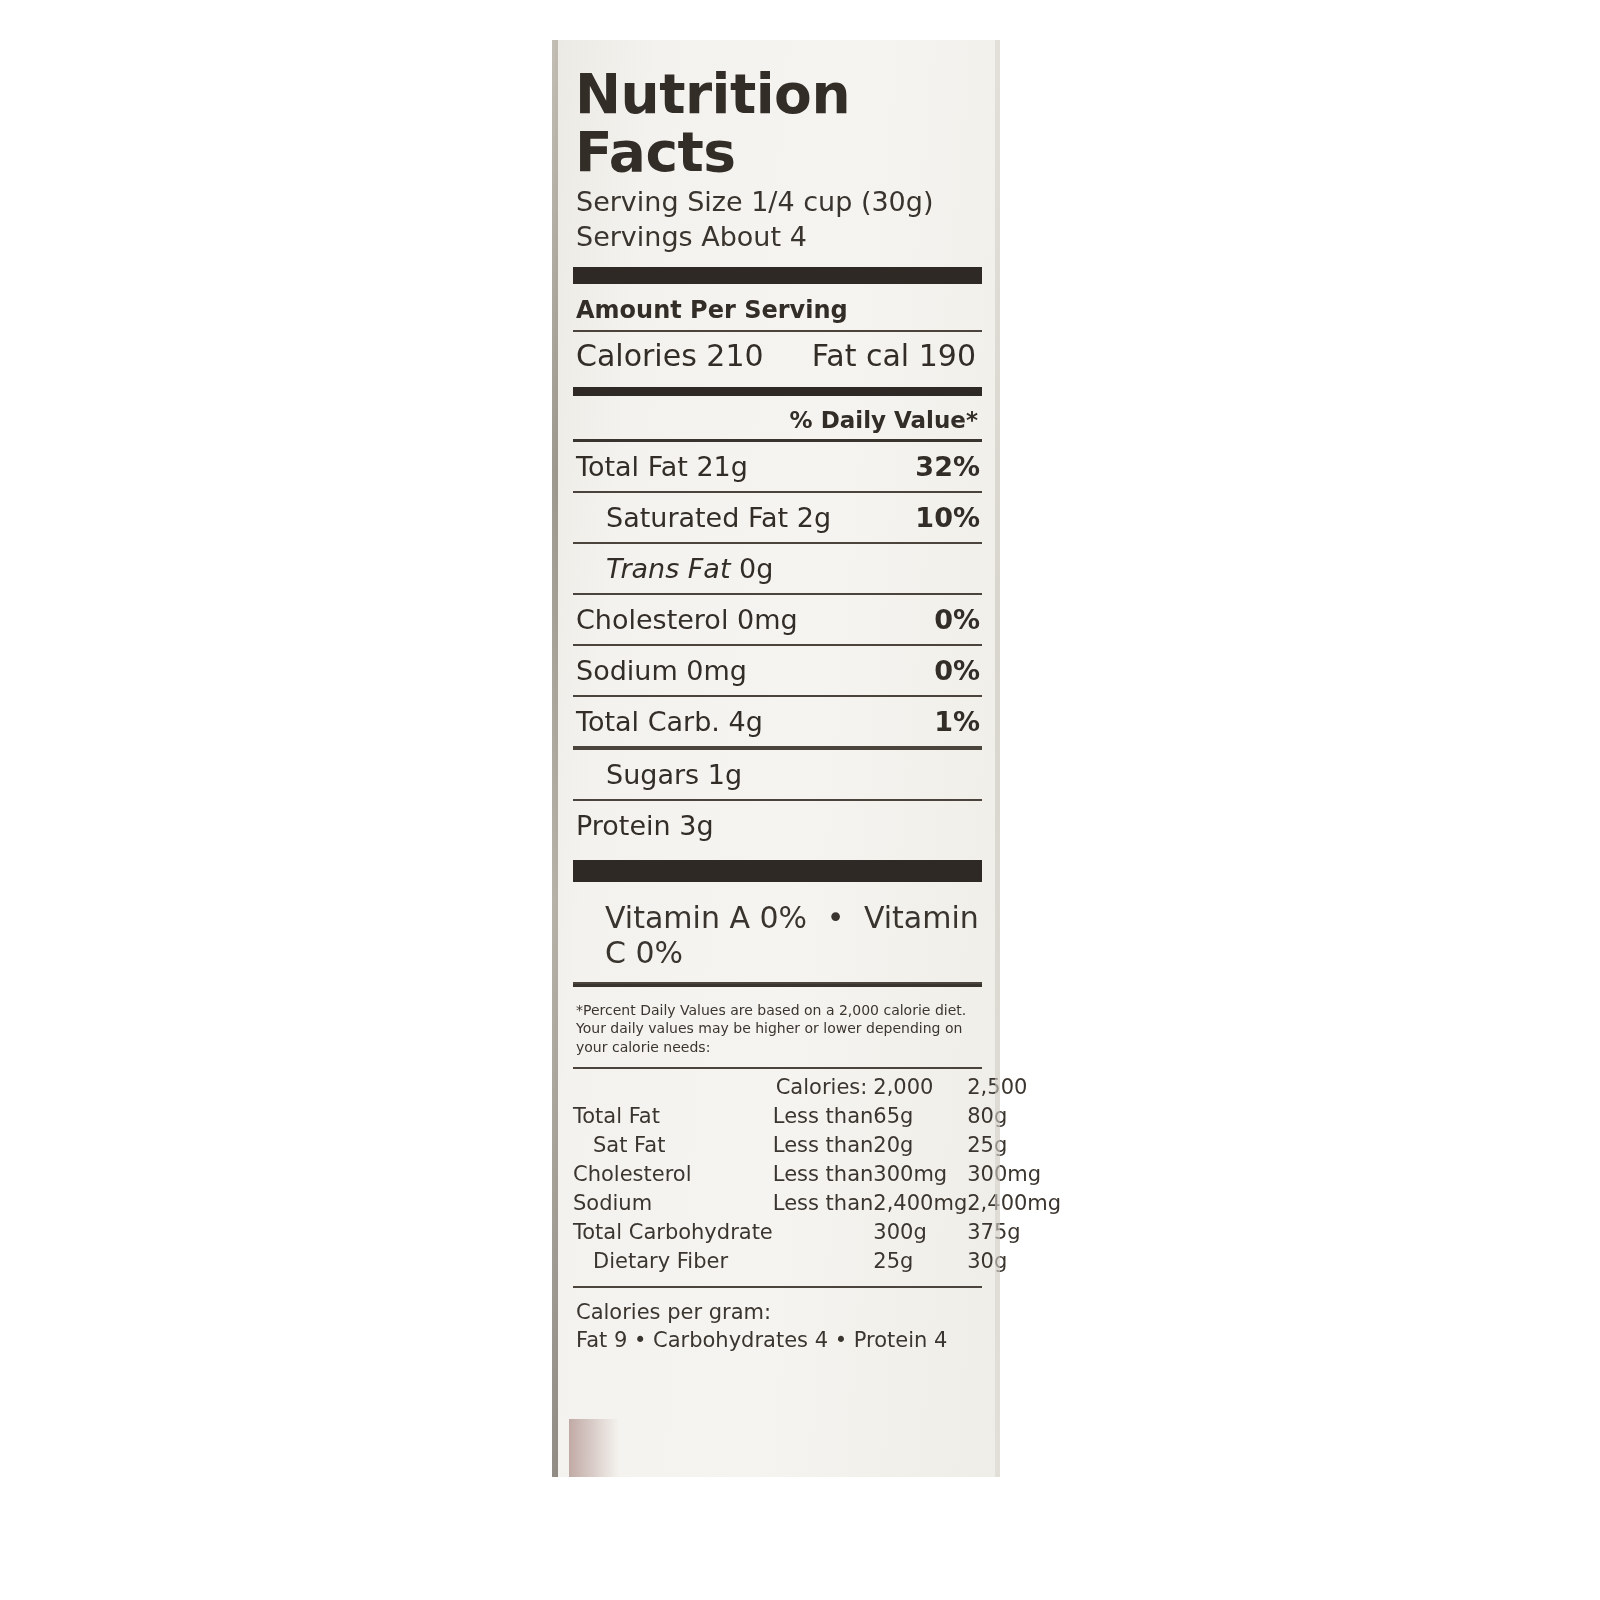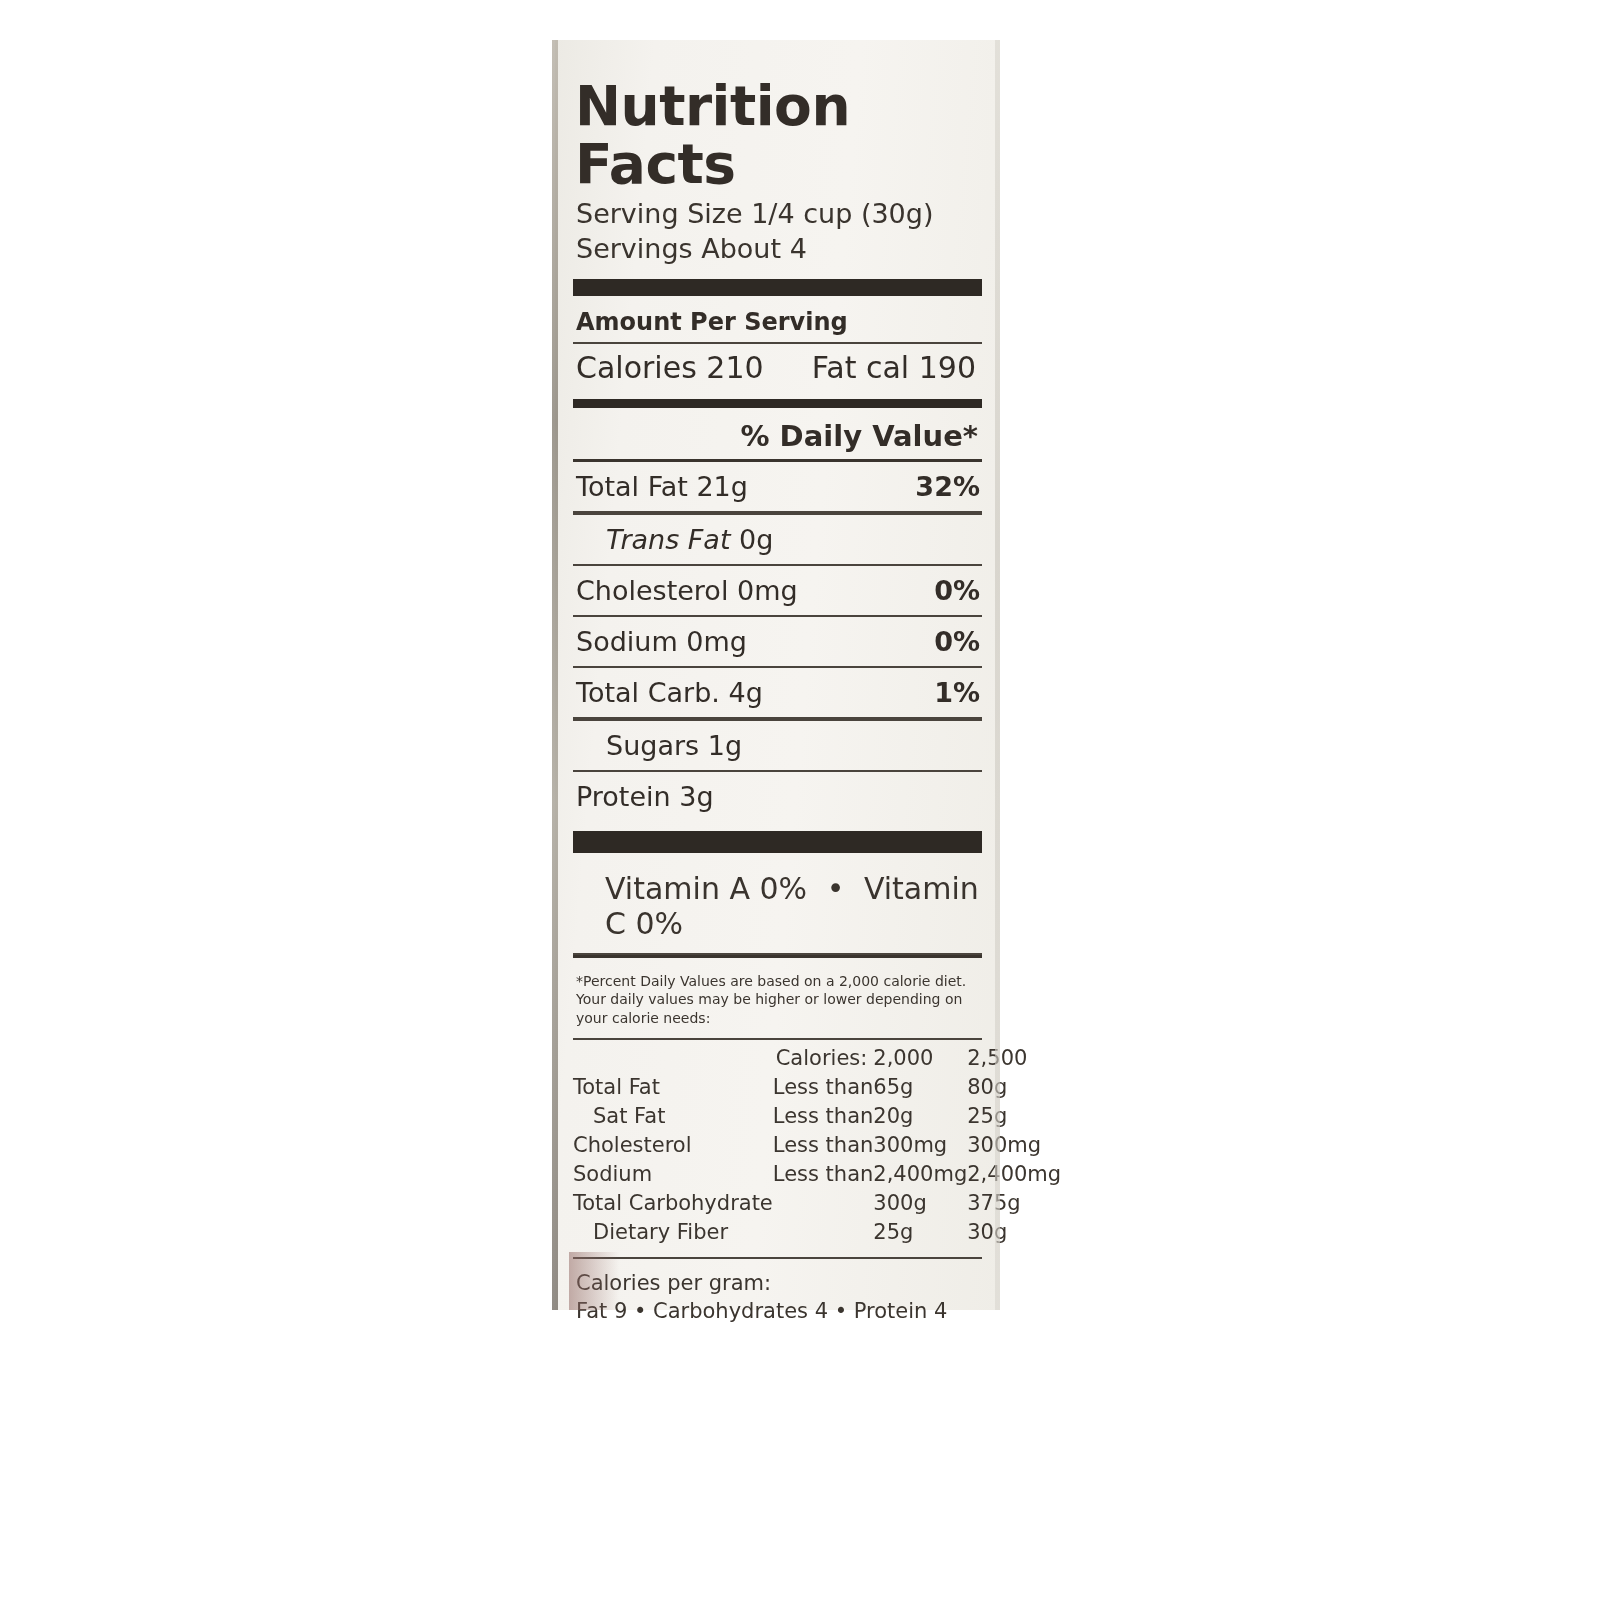--- a/index.html
+++ b/index.html
@@ -12,26 +12,26 @@
   }
   body {
     font-family: "DejaVu Sans", sans-serif;
   }
 
   #label {
     position: absolute;
     left: 555px;
     top: 40px;
     width: 445px;
-    height: 1270px;
+    height: 1437px;
     background: #f2f0eb;
     box-shadow: 0 0 0 0 transparent;
     color: #2b2622;
     box-sizing: border-box;
-    padding: 16px 18px;
+    padding: 4px 18px;
     
     background-image: linear-gradient(95deg, #eceae4 0%, #f4f2ee 18%, #f6f4f0 55%, #efedE7 100%);
   }
   
   #label:before {
     content: "";
     position: absolute;
     left: -3px;
     top: 0;
     width: 6px;
@@ -109,21 +109,21 @@
   }
   .row.cal {
     font-size: 30px;
     padding: 6px 2px 8px 3px;
   }
   .row .b { font-weight: normal; }
   .row .ital { font-style: italic; }
   .indent { padding-left: 33px; }
   .dv-header {
     text-align: right;
-    font-size: 29px;
+    font-size: 23px;
     font-weight: bold;
     padding: 7px 4px 6px 0;
     color: #332d28;
   }
   .pct { font-weight: bold; }
 
   .vits {
     font-size: 30px;
     padding: 12px 2px 12px 3px;
     color: #3a342e;
@@ -208,20 +208,27 @@
 
   <div class="row">
     <div>
       <span class="b">Total Fat</span>
       <span>21g</span>
     </div>
     <div class="pct">32%</div>
   </div>
   <div class="rule-hair"></div>
 
+  <div class="row indent">
+    <div>
+      <span>Saturated Fat</span>
+      <span>2g</span>
+    </div>
+    <div class="pct">10%</div>
+  </div>
   <div class="rule-hair"></div>
 
   <div class="row indent">
     <div>
       <span class="ital">Trans Fat</span>
       <span>0g</span>
     </div>
     <div class="pct"></div>
   </div>
   <div class="rule-hair"></div>

